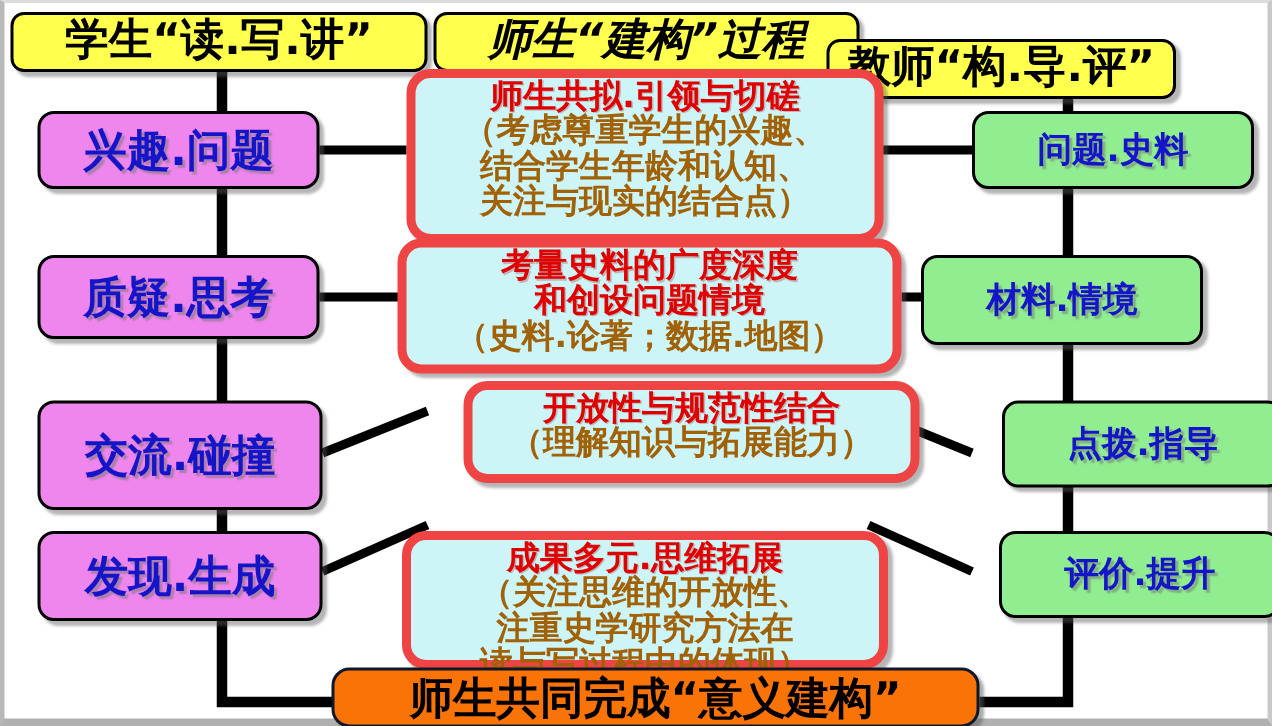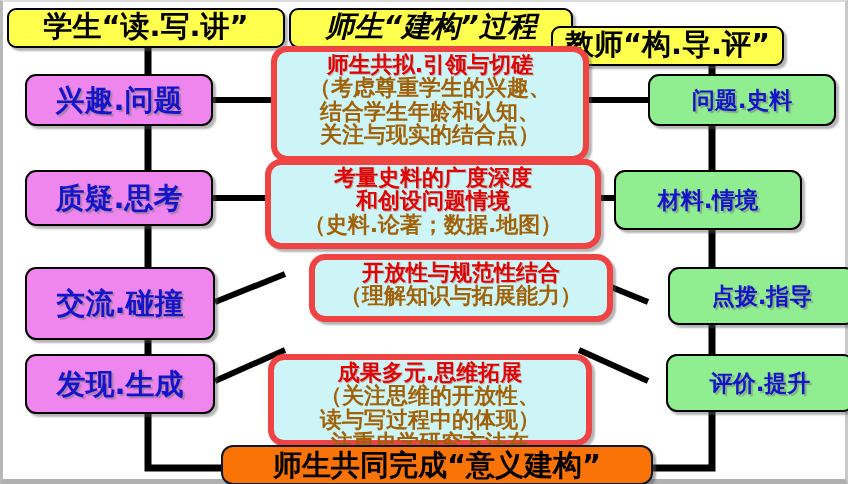--- a/index.html
+++ b/index.html
@@ -105,22 +105,22 @@
   </div>
 
   <div class="node mid-node" style="left:278px;top:252px;width:304px;height:68px;margin-left:28px;">
     <div class="m-title">开放性与规范性结合</div>
     <div class="m-body">（理解知识与拓展能力）</div>
   </div>
 
   <div class="node mid-node" style="left:265px;top:325px;width:324px;height:92px;margin-top:27px;">
     <div class="m-title">成果多元.思维拓展</div>
     <div class="m-body">（关注思维的开放性、</div>
+    <div class="m-body">注重史学研究方法在</div>
     <div class="m-body">读与写过程中的体现）</div>
-    <div class="m-body">注重史学研究方法在</div>
   </div>
 
   <div class="node right-node" style="left:645px;top:72px;width:188px;height:52px;">
     <span>问题.史料</span>
   </div>
   <div class="node right-node" style="left:611px;top:168px;width:188px;height:60px;">
     <span>材料.情境</span>
   </div>
   <div class="node right-node" style="left:645px;top:265px;width:188px;height:58px;margin-left:20px;">
     <span>点拨.指导</span>

